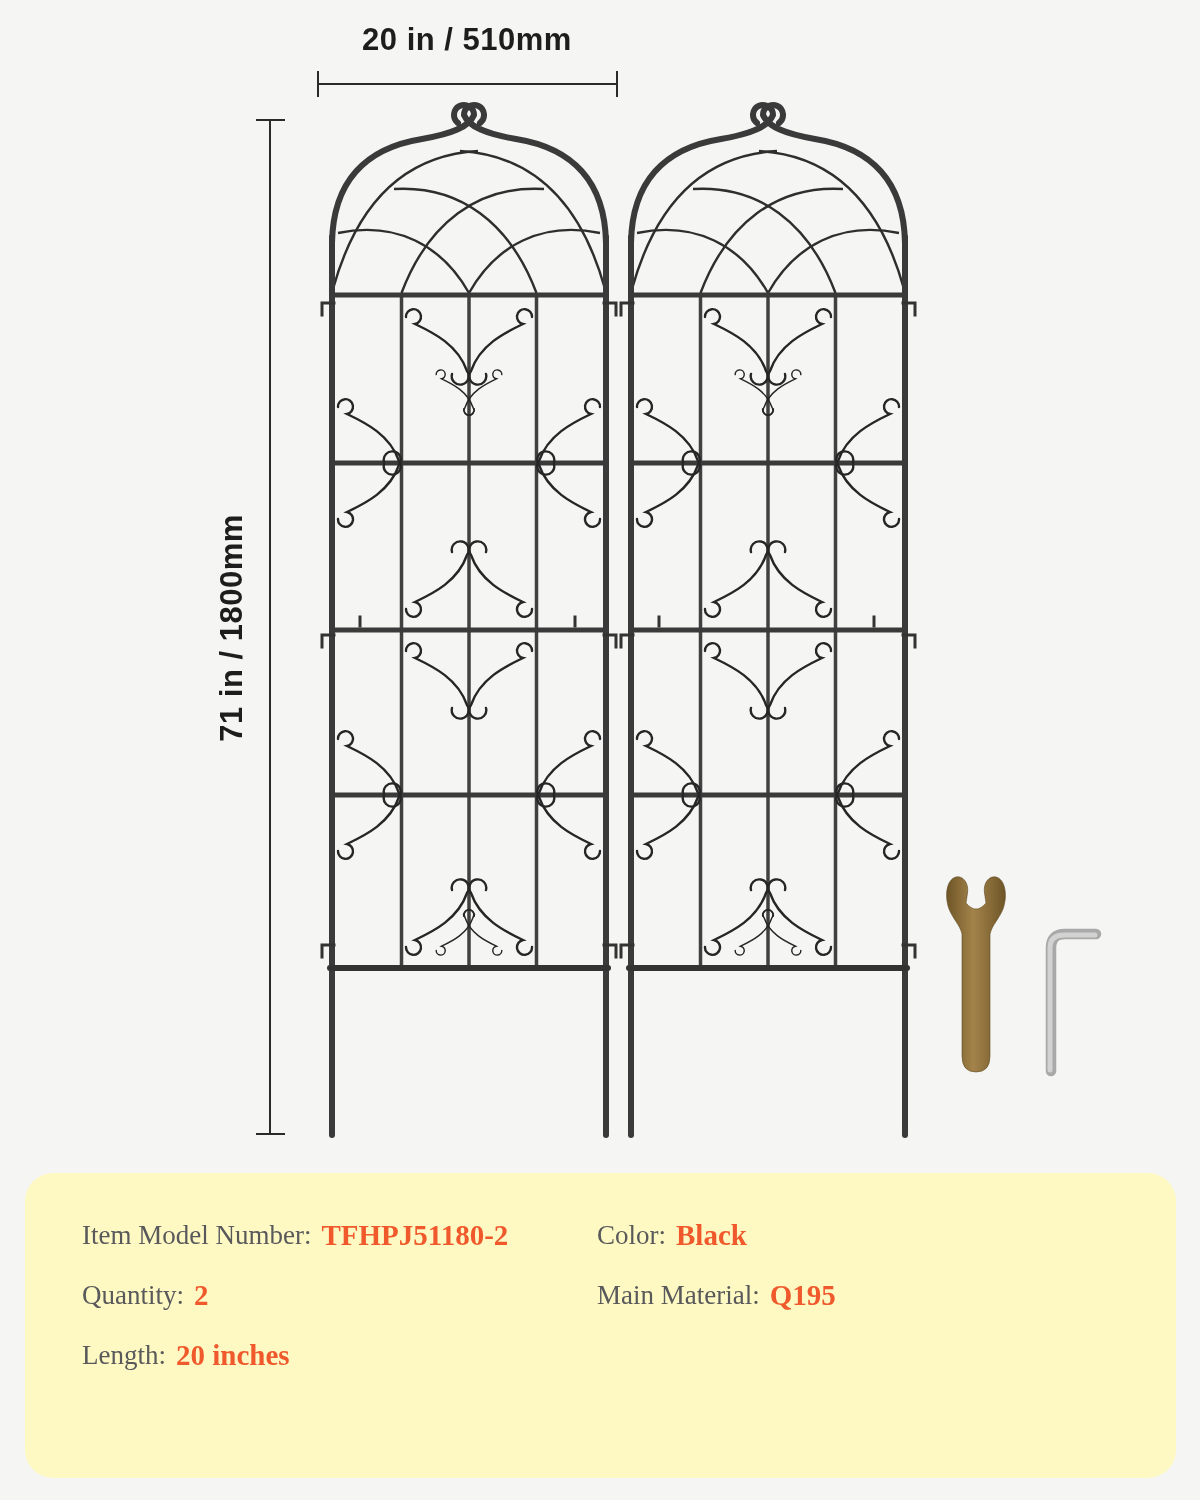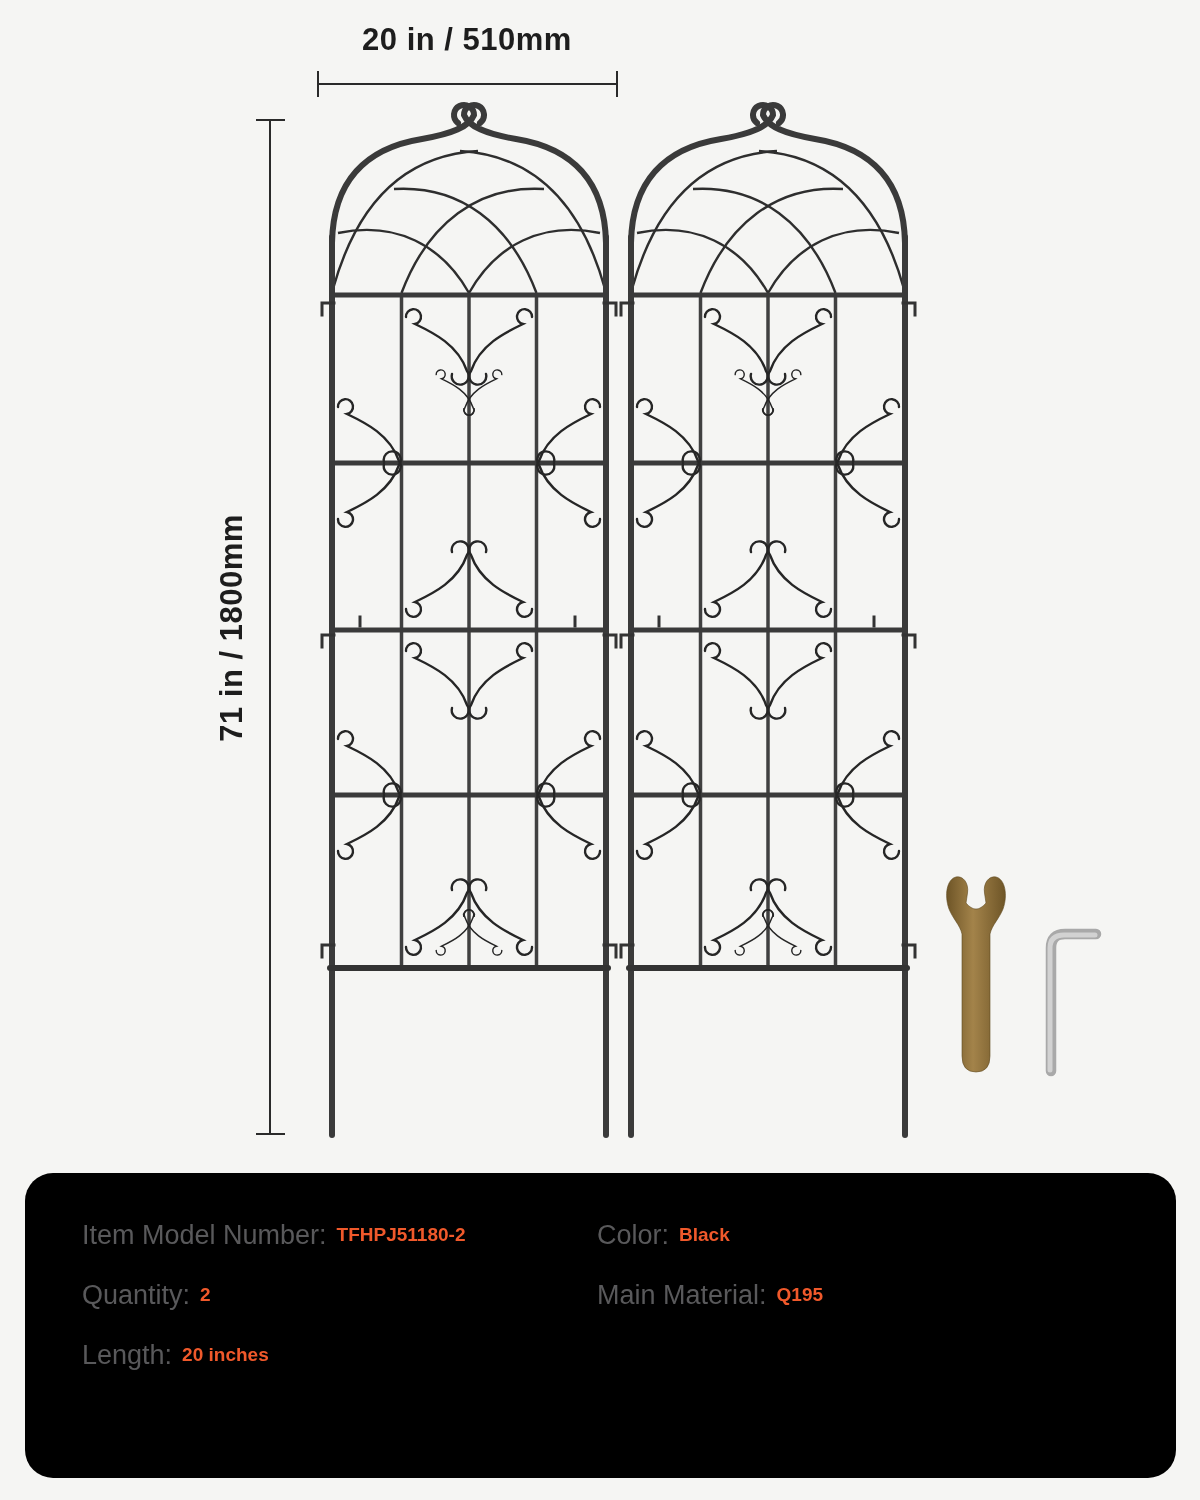--- a/index.html
+++ b/index.html
@@ -35,40 +35,41 @@
   .dim-left{
     left:72px;top:609px;width:320px;height:38px;
     transform:rotate(-90deg);
     line-height:38px;
   }
 
   .spec-card{
     position:absolute;
     left:25px;top:1173px;
     width:1151px;height:305px;
-    background:#000000;
+    background:#fef9c3;
     border-radius:28px;
+    font-family:Liberation Serif, serif;
   }
   .spec-col{position:absolute;top:32px;}
   .spec-col-left{left:57px;width:500px;}
   .spec-col-right{left:572px;width:560px;}
   .spec-row{
     height:60px;
     display:flex;
     align-items:center;
     white-space:nowrap;
   }
   .spec-label{
     color:#59595b;
     font-size:27px;
     font-weight:400;
   }
   .spec-value{
     color:#F0592B;
-    font-size:19px;
+    font-size:29px;
     font-weight:700;
     margin-left:10px;
   }
 </style>
 </head>
 <body>
 
 <div class="page">
 
   <svg class="scene-svg" width="1200" height="1160" viewBox="0 0 1200 1160">

